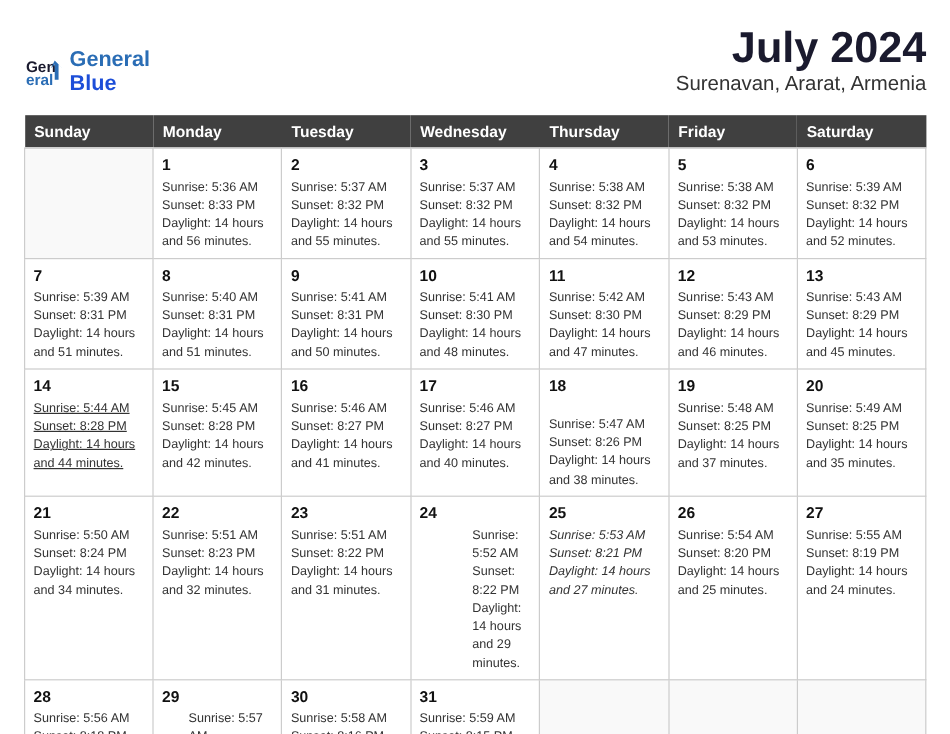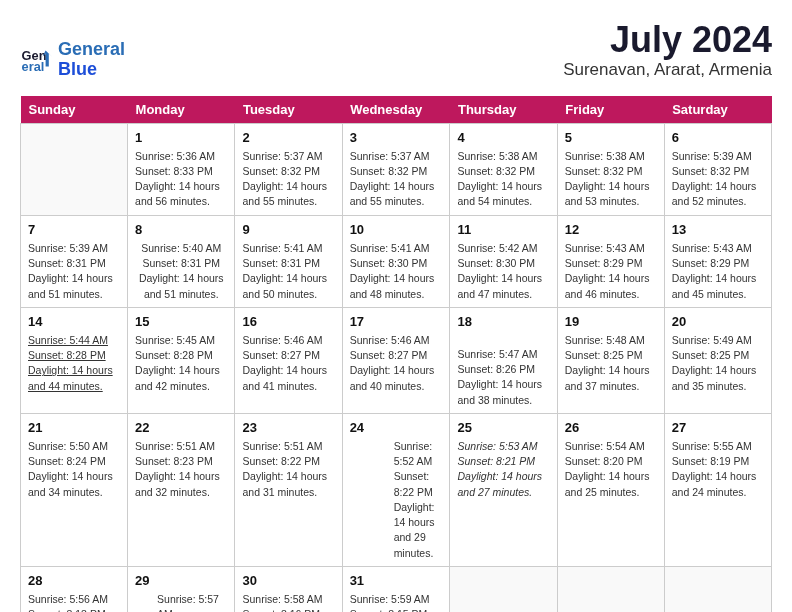--- a/index.html
+++ b/index.html
@@ -46,21 +46,21 @@
     .location {
       font-size: 17px;
       color: #333;
     }
     table {
       width: 100%;
       border-collapse: collapse;
       font-size: 11px;
     }
     thead tr th {
-      background-color: #be185d;
+      background-color: #404040;
       color: #fff;
       padding: 6px 8px;
       text-align: left;
       font-size: 13px;
       font-weight: bold;
     }
     tbody tr td {
       border: 1px solid #ccc;
       padding: 5px 7px;
       vertical-align: top;
@@ -173,21 +173,21 @@
       <tr>
         <td>
           <div class="day-number">7</div>
           <div class="day-info" style="white-space: pre-line;">Sunrise: 5:39 AM
 Sunset: 8:31 PM
 Daylight: 14 hours
 and 51 minutes.</div>
         </td>
         <td>
           <div class="day-number">8</div>
-          <div class="day-info" style="white-space: pre-line; text-align: center;">Sunrise: 5:40 AM
+          <div class="day-info" style="white-space: pre-line;">Sunrise: 5:40 AM
 Sunset: 8:31 PM
 Daylight: 14 hours
 and 51 minutes.</div>
         </td>
         <td>
           <div class="day-number">9</div>
           <div class="day-info" style="white-space: pre-line;">Sunrise: 5:41 AM
 Sunset: 8:31 PM
 Daylight: 14 hours
 and 50 minutes.</div>

